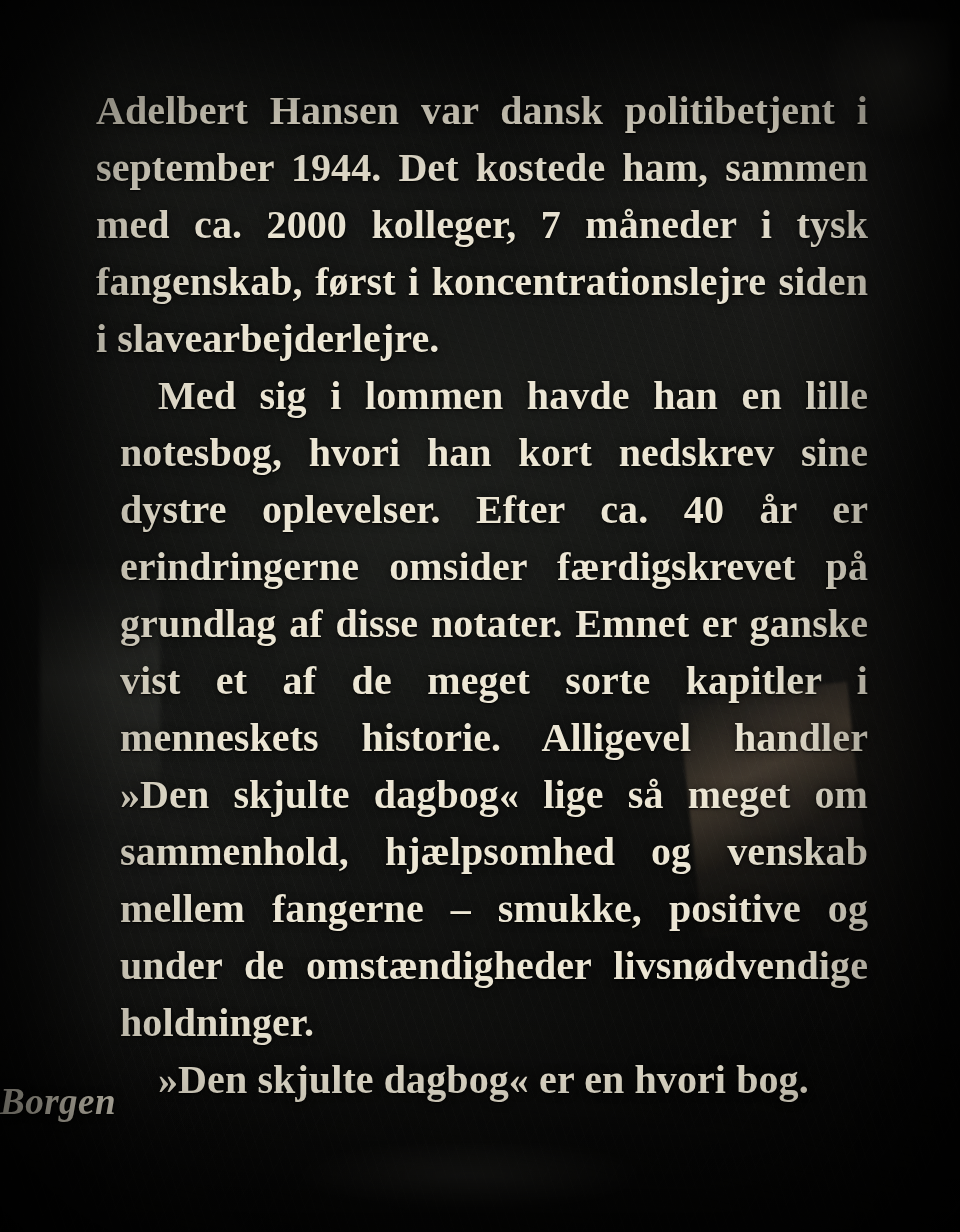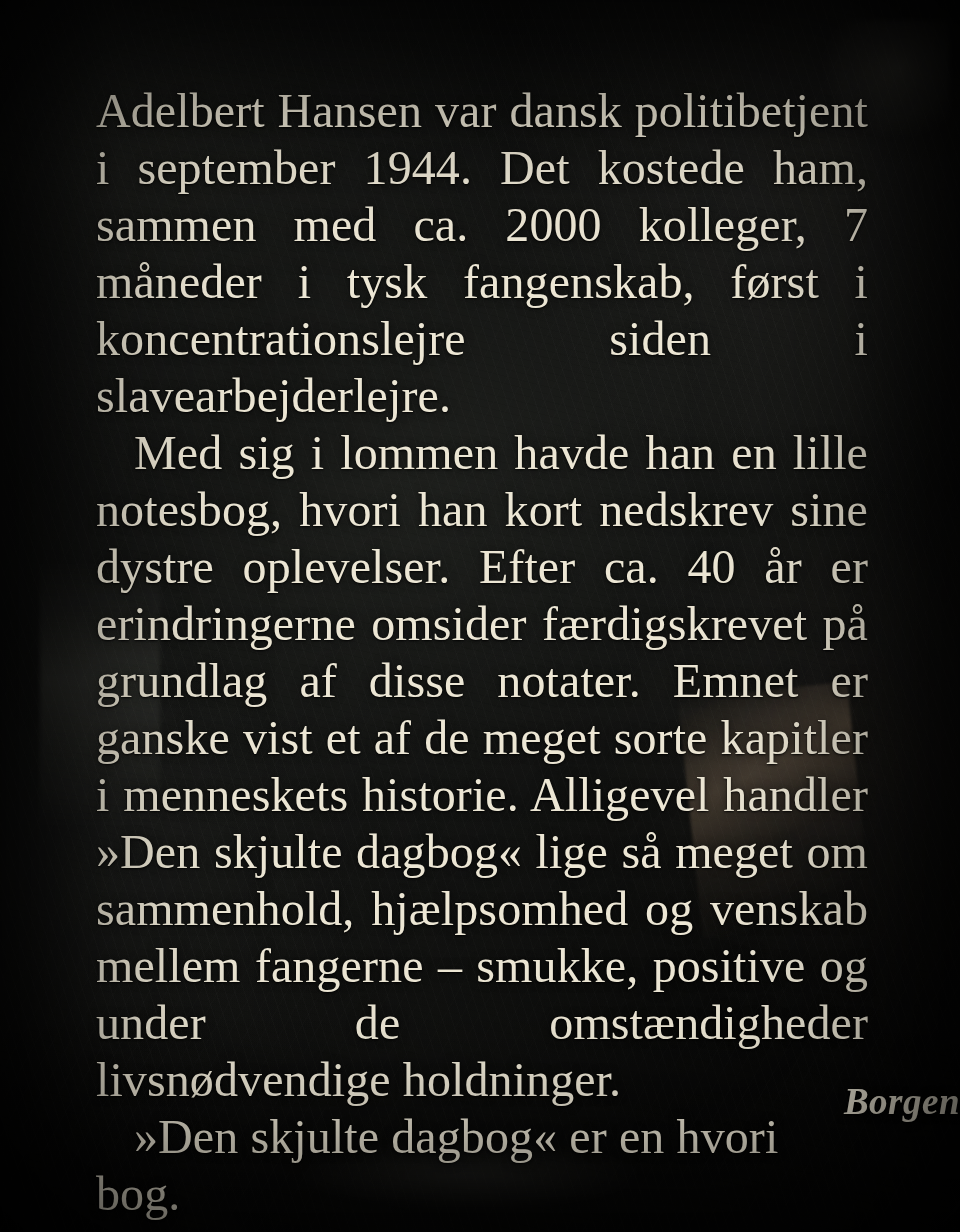--- a/index.html
+++ b/index.html
@@ -74,44 +74,45 @@
     background: radial-gradient(ellipse at 50% 50%, rgba(108,106,96,0.16) 0%, rgba(0,0,0,0) 72%);
     filter: blur(2px); }
 
   .blurb {
     position: absolute;
     left: 96px;
     top: 82px;
     width: 772px;
     color: #ece6d4;
     font-family: "Liberation Serif", serif;
-    font-weight: normal;
-    font-size: 48px;
+    font-weight: bold;
+    font-size: 40px;
     line-height: 57px;
     text-align: justify;
     text-justify: inter-word;
     letter-spacing: 0.1px;
     text-shadow: 0 1px 2px rgba(0,0,0,0.85), 0 0 10px rgba(0,0,0,0.55);
   }
   .blurb p {
     margin: 0;
   }
   .blurb p.indent {
     text-indent: 38px;
+    margin-left: 24px;
   }
   .blurb p.last-line {
     text-align: left;
   }
 
   .imprint {
     position: absolute;
     left: 0;
     right: 0;
     top: 1080px;
-    text-align: right;
+    text-align: left;
     color: #ece6d4;
     font-family: "Liberation Serif", serif;
     font-weight: bold;
     font-style: italic;
     font-size: 37px;
     letter-spacing: 0.5px;
     text-shadow: 0 1px 2px rgba(0,0,0,0.85), 0 0 10px rgba(0,0,0,0.5);
   }
 
   .vignette {

